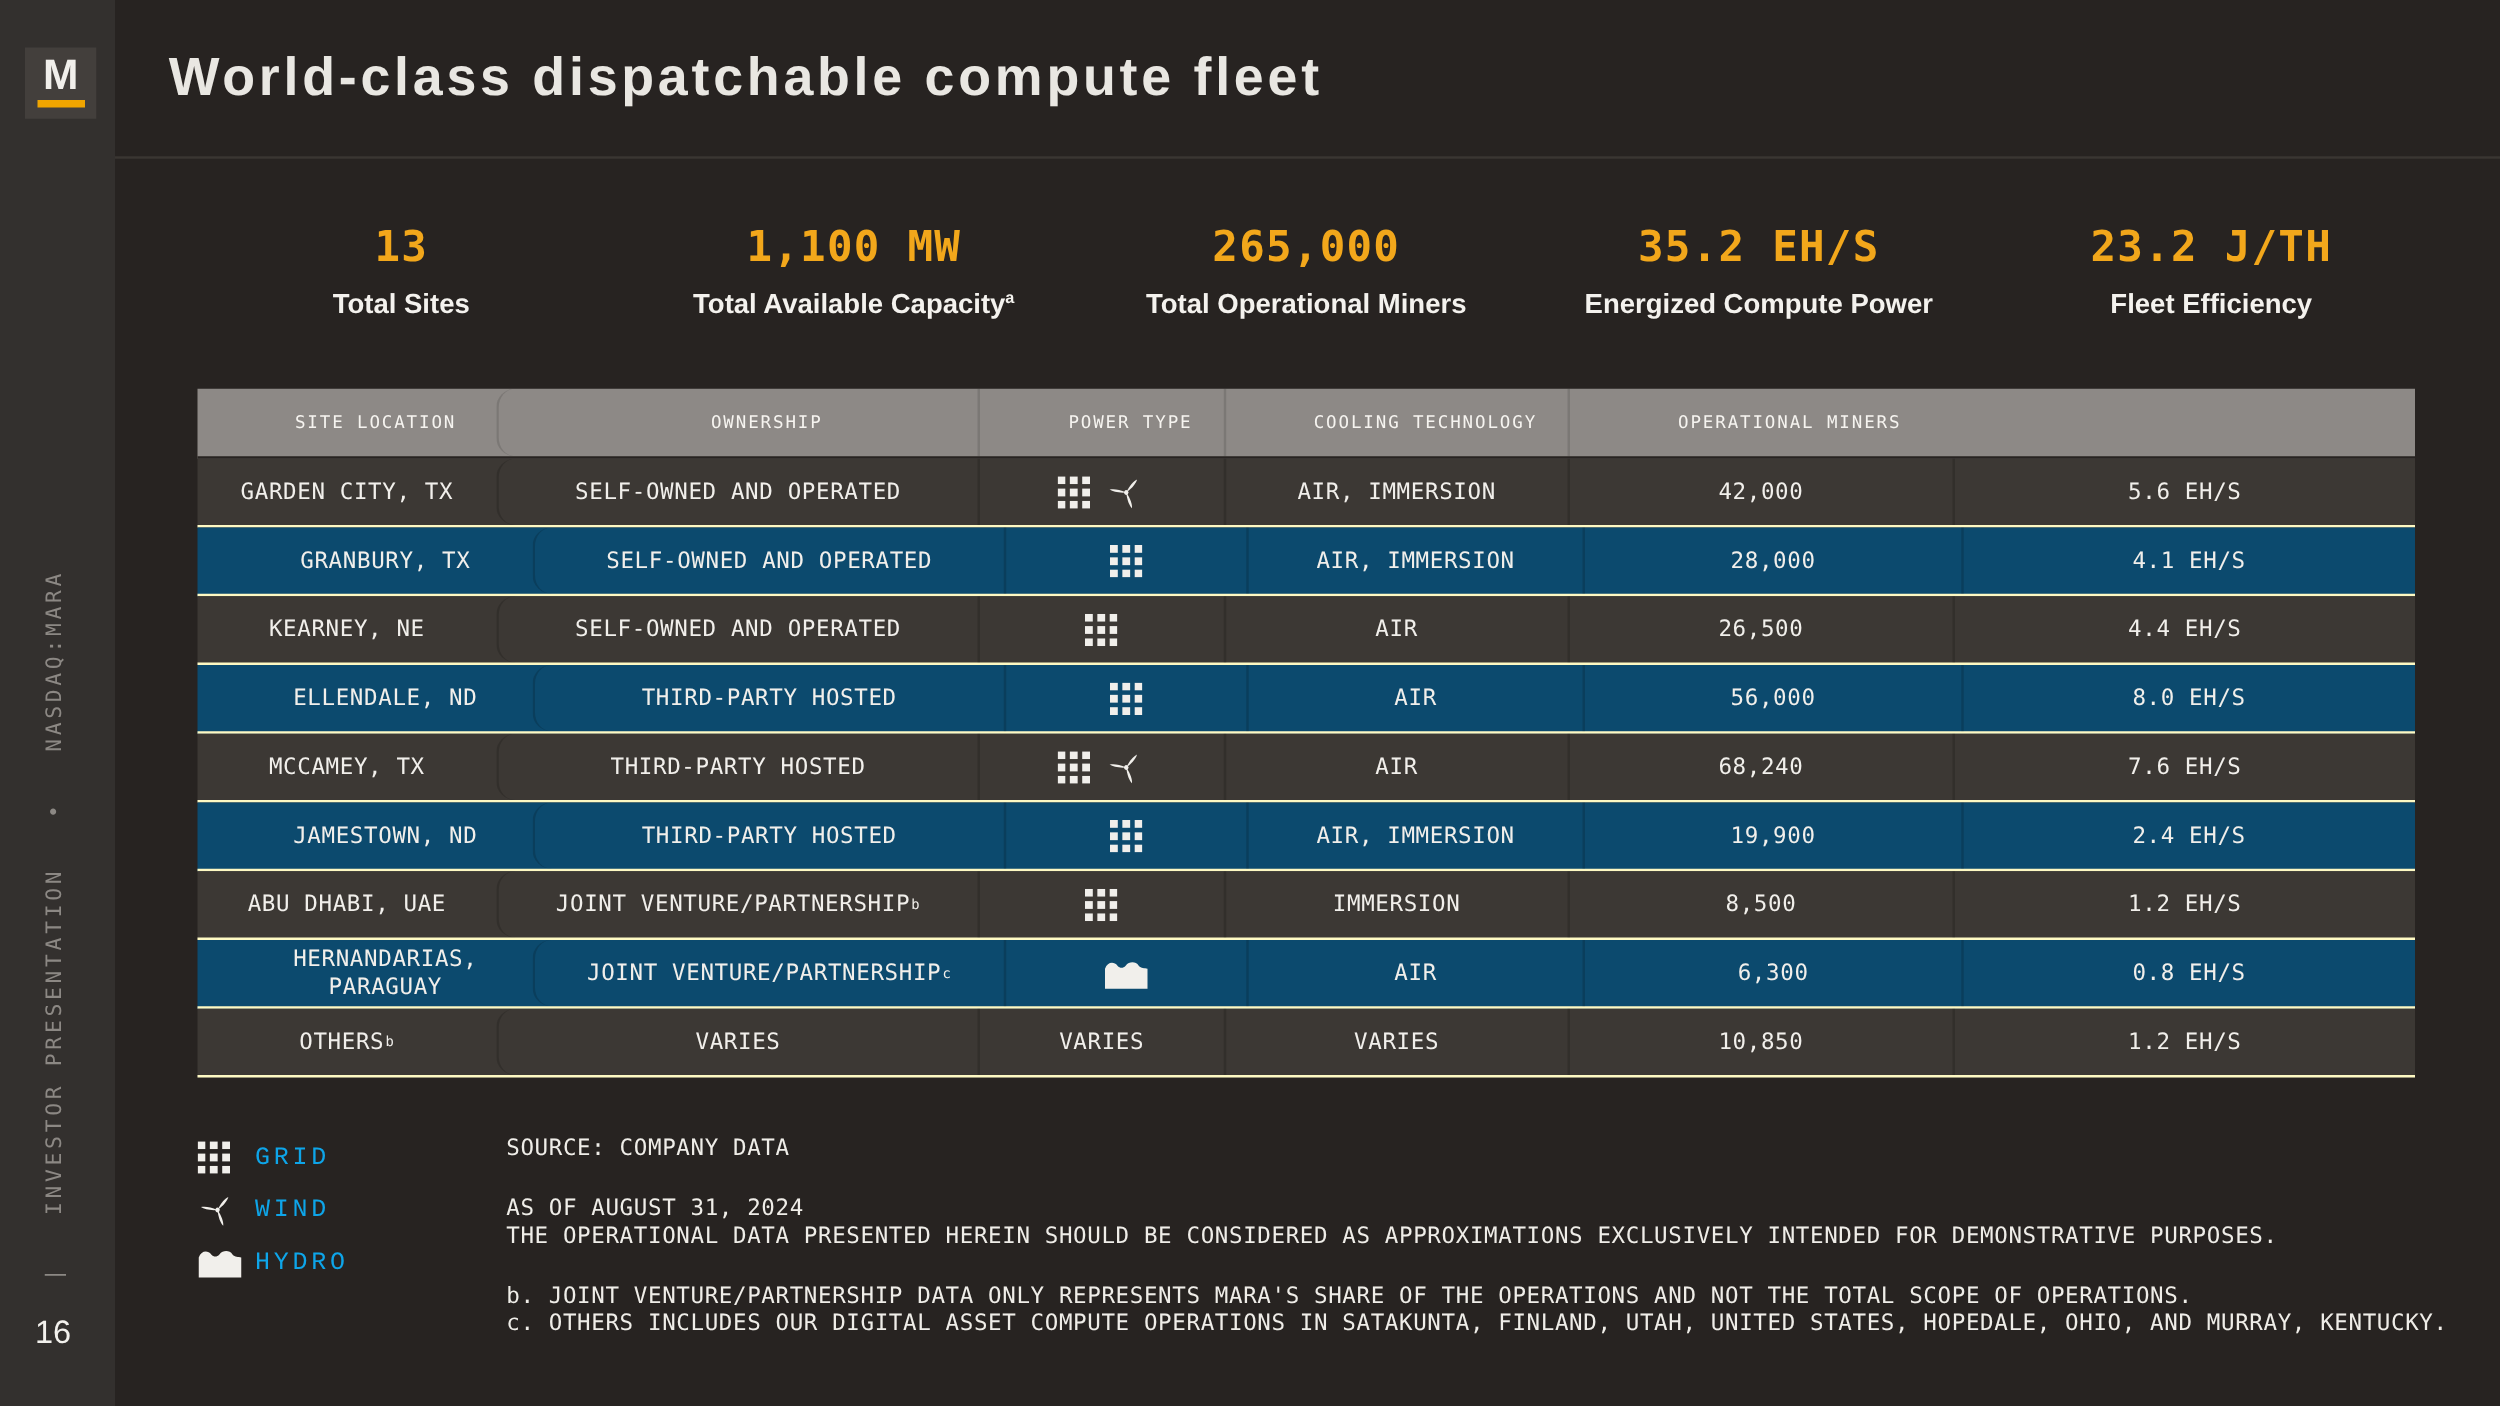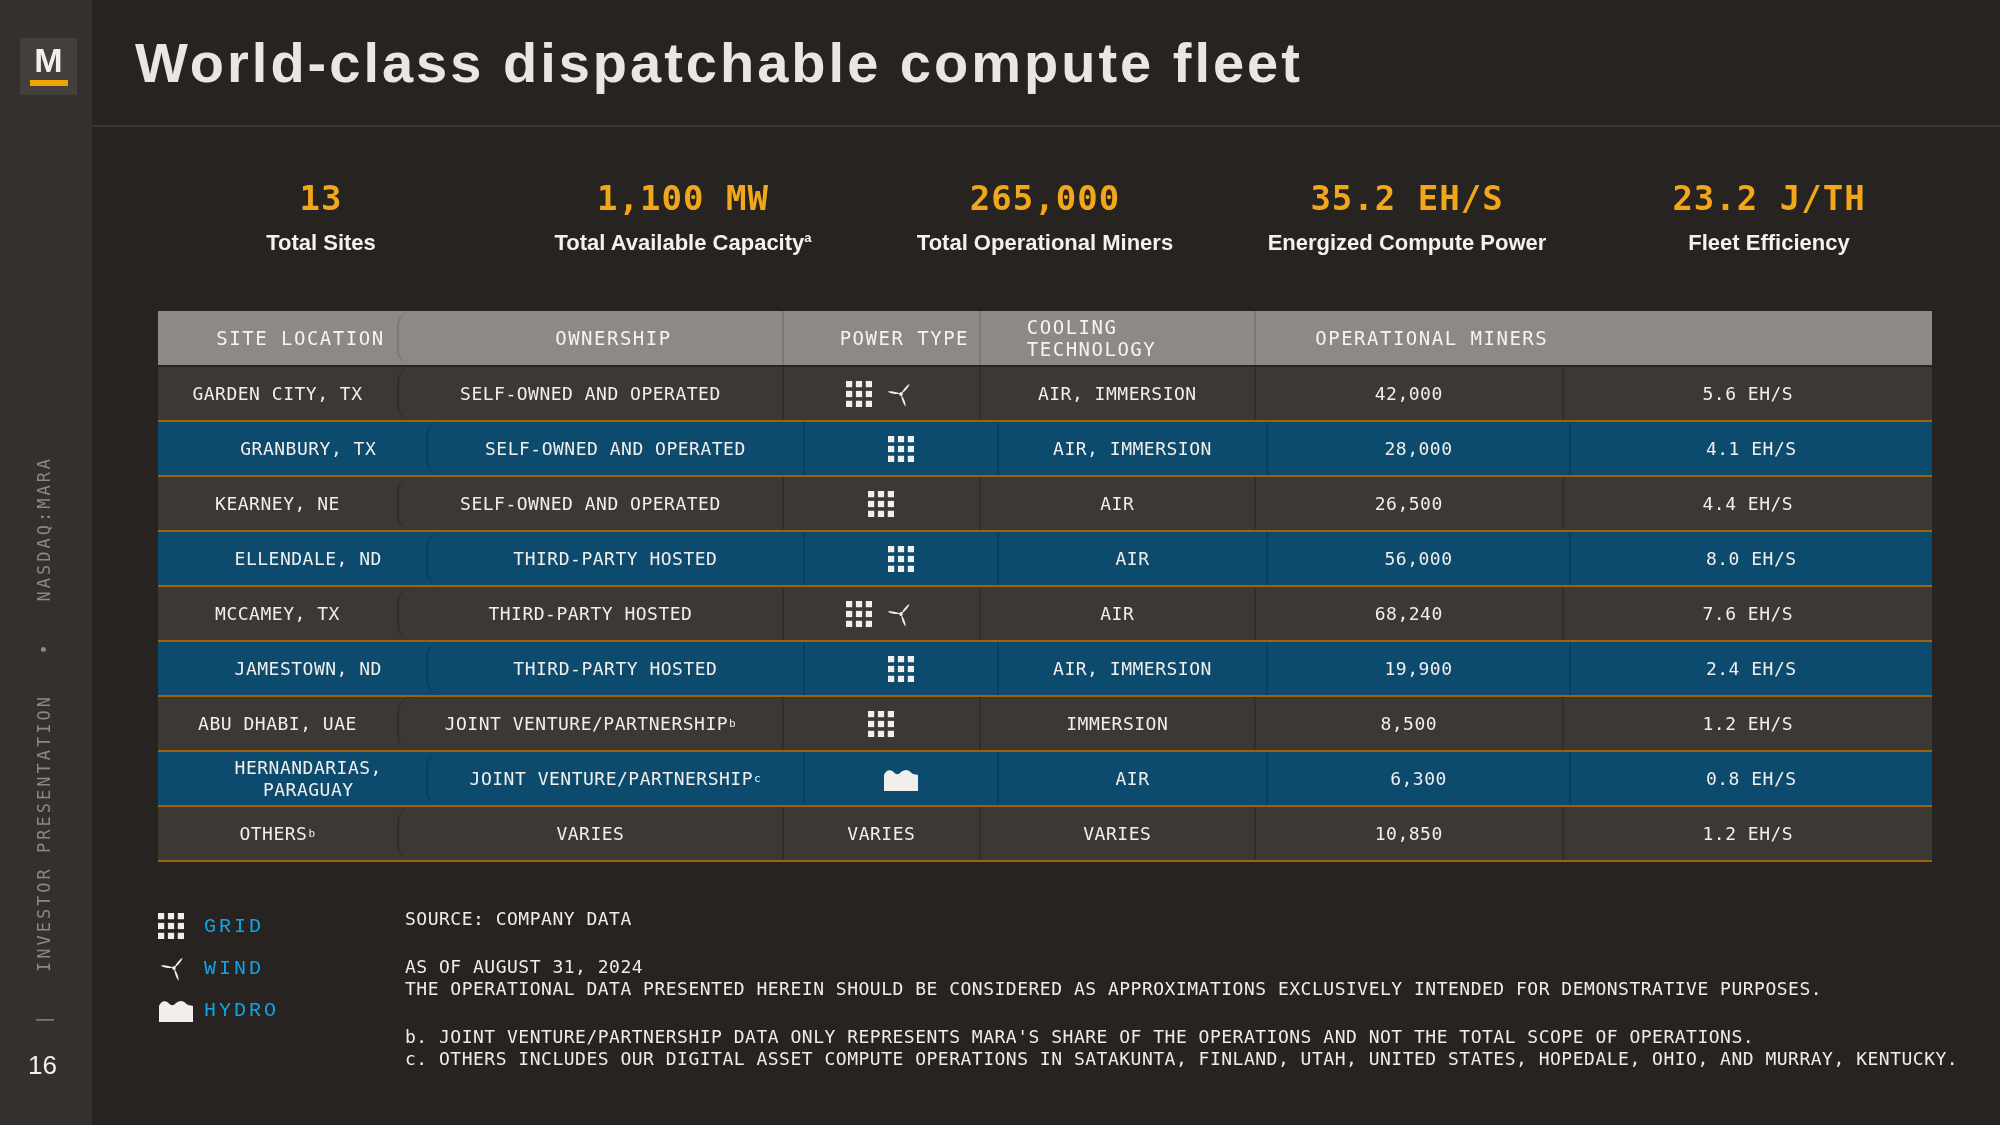--- a/index.html
+++ b/index.html
@@ -22,39 +22,39 @@
           font-size:17px;letter-spacing:3px;color:#8C8884;}
   .page-number{position:absolute;left:28px;top:1050px;
           font-family:"Liberation Sans","DejaVu Sans",sans-serif;
           font-size:26px;color:#F3F1ED;}
 
   
   .main{position:absolute;left:92px;top:0;width:1908px;height:1125px;}
   .titlebar{position:absolute;left:0;top:0;width:100%;height:127px;
           border-bottom:2px solid #3A3632;display:flex;align-items:center;}
   .titlebar h1{margin:0 0 0 43px;font-family:"Liberation Sans","DejaVu Sans",sans-serif;
-          font-weight:600;font-size:56px;letter-spacing:3px;color:#E9E7E2;}
+          font-weight:600;font-size:43px;letter-spacing:3px;color:#E9E7E2;}
 
   
   .stats{position:absolute;left:66px;top:178px;width:1774px;display:flex;gap:36px;}
   .stat{flex:1;text-align:center;}
   .stat-value{font-family:"DejaVu Sans Mono","Liberation Mono",monospace;
           font-weight:bold;font-size:34px;color:#F2A71B;letter-spacing:1px;margin-bottom:12px;}
   .stat-label{font-family:"Liberation Sans","DejaVu Sans",sans-serif;
           font-weight:600;font-size:22px;color:#F4F2EE;}
   .stat-label sup{font-size:13px;}
 
   
   .table{position:absolute;left:66px;top:311px;width:1774px;
           font-family:"DejaVu Sans Mono","Liberation Mono",monospace;}
   .thead{display:flex;height:56px;background:#8D8986;border-bottom:2px solid #272321;}
   .th{display:flex;align-items:center;justify-content:center;height:100%;
-          font-size:19px;letter-spacing:1.5px;color:#F6F4F0;border-left:2px solid rgba(0,0,0,0.12);padding-left:46px;}
+          font-size:14px;letter-spacing:1.5px;color:#F6F4F0;border-left:2px solid rgba(0,0,0,0.12);padding-left:46px;}
   .th:first-child{border-left:none;}
-  .trow{display:flex;height:55px;border-bottom:2px solid #a16207;}
+  .trow{display:flex;height:55px;border-bottom:2px solid #fef9c3;}
   .trow.dark{background:#3C3834;}
   .trow.light{background:#0c4a6e;padding-left:33px;}
   .td{display:flex;align-items:center;justify-content:center;height:100%;
           font-size:18px;letter-spacing:0.5px;color:#F1EFEB;text-align:center;
           border-left:2px solid rgba(0,0,0,0.16);line-height:1.2;padding:0 10px;}
   .td:first-child{border-left:none;}
   .td sup{font-size:11px;margin-left:1px;}
   .c-site{width:13.47%;}
   .c-own{width:21.70%;border-radius:15px;}
   .c-power{width:11.10%;gap:13px;}

